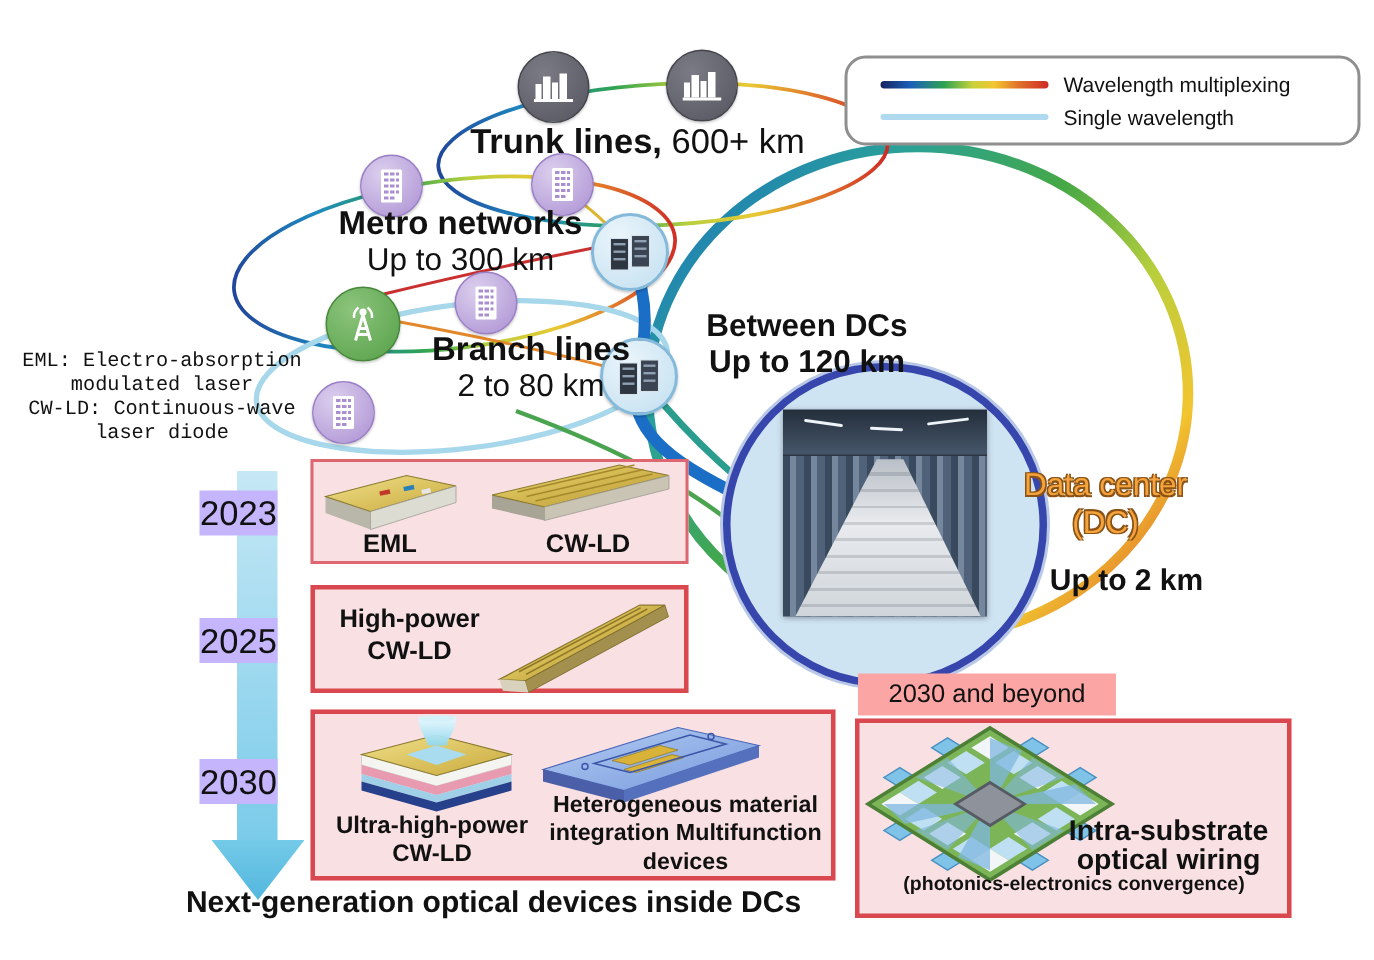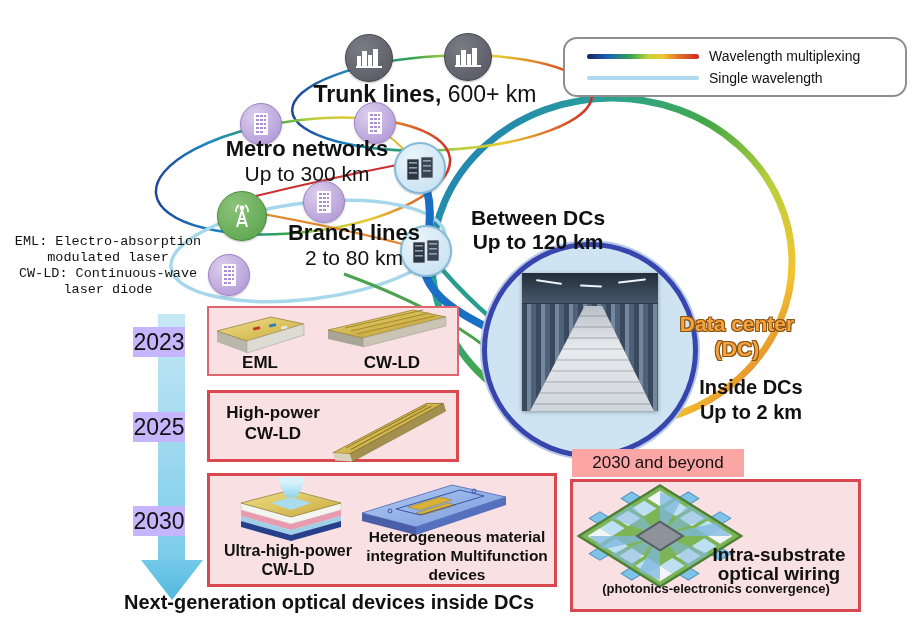--- a/index.html
+++ b/index.html
@@ -64,21 +64,21 @@
   .dc-light{position:absolute;height:2px;background:#eef3f7;border-radius:1px;}
   .dc-racks{position:absolute;left:0;top:28px;width:100%;bottom:0;
      background:repeating-linear-gradient(90deg,#394a5e 0 5px,#75879d 5px 9px,#4f627a 9px 14px);}
   .dc-rackline{position:absolute;left:0;top:28px;width:100%;height:3px;background:#2b3644;}
   .dc-aisle{position:absolute;left:0;top:0;width:100%;height:100%;
      clip-path:polygon(46% 24%,59% 24%,97% 100%,6% 100%);
      background:linear-gradient(180deg,#b9bfc7 24%,#e9ebee 55%,#cfd5da);}
   .dc-steps{position:absolute;left:0;top:0;width:100%;height:100%;
      clip-path:polygon(46% 24%,59% 24%,97% 100%,6% 100%);
      background:repeating-linear-gradient(180deg,transparent 0 9px,rgba(40,50,60,.16) 9px 11px);}
-  .dc-title{left:653px;top:311px;width:168px;font-size:21px;font-weight:bold;line-height:25px;color:#f5a33c;z-index:6;text-align:center;
+  .dc-title{left:653px;top:311px;width:168px;font-size:21px;font-weight:normal;line-height:25px;color:#f5a33c;z-index:6;text-align:center;
      text-shadow:-1px -1px 0 #8a5215,1px -1px 0 #8a5215,-1px 1px 0 #8a5215,1px 1px 0 #8a5215;}
   .inside-lbl{left:666px;top:375px;width:170px;font-size:20px;font-weight:bold;line-height:25px;z-index:6;text-align:center;}
 </style>
 </head>
 <body>
 
 <div id="canvas">
 
   <svg id="netsvg" width="916" height="640">
     <defs>
@@ -416,21 +416,20 @@
       <div class="dc-light" style="left:96px;top:7px;width:28px;transform:rotate(-7deg);"></div>
       <div class="dc-aisle"></div>
       <div class="dc-steps"></div>
     </div>
   </div>
   <div class="lbl dc-title">
     <div>Data center</div>
     <div>(DC)</div>
   </div>
   <div class="lbl inside-lbl">
-    <div>Inside DCs</div>
     <div>Up to 2 km</div>
   </div>
 
   <div class="future-title abs">2030 and beyond</div>
   <div class="pinkbox box-future"></div>
   <svg class="chip" style="left:574px;top:482px;" width="172" height="112" viewBox="0 0 172 112">
     <g transform="translate(86,54) scale(1.25,0.78) rotate(45)">
       <g fill="#7fc4e8" stroke="#4a90c0" stroke-width="1">
         <rect x="-24" y="-56" width="12" height="12"></rect>
           <rect x="12" y="-56" width="12" height="12"></rect>

